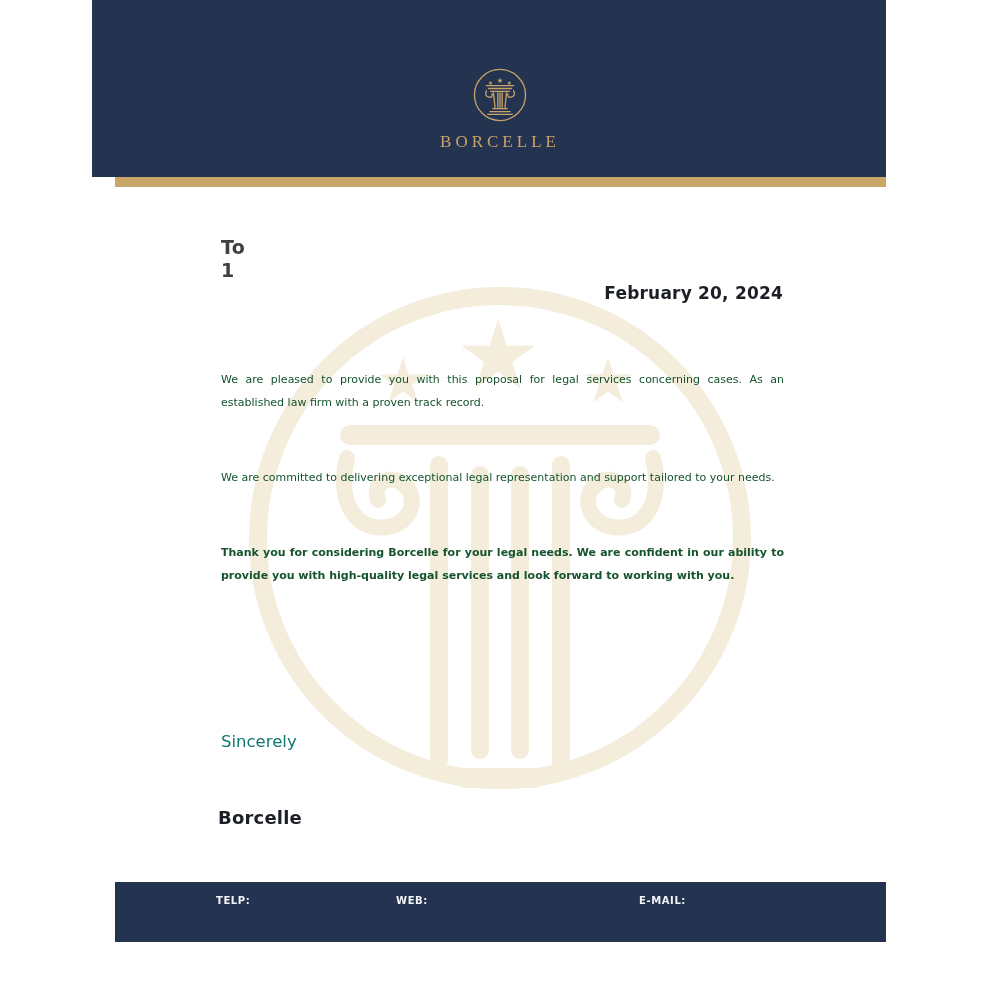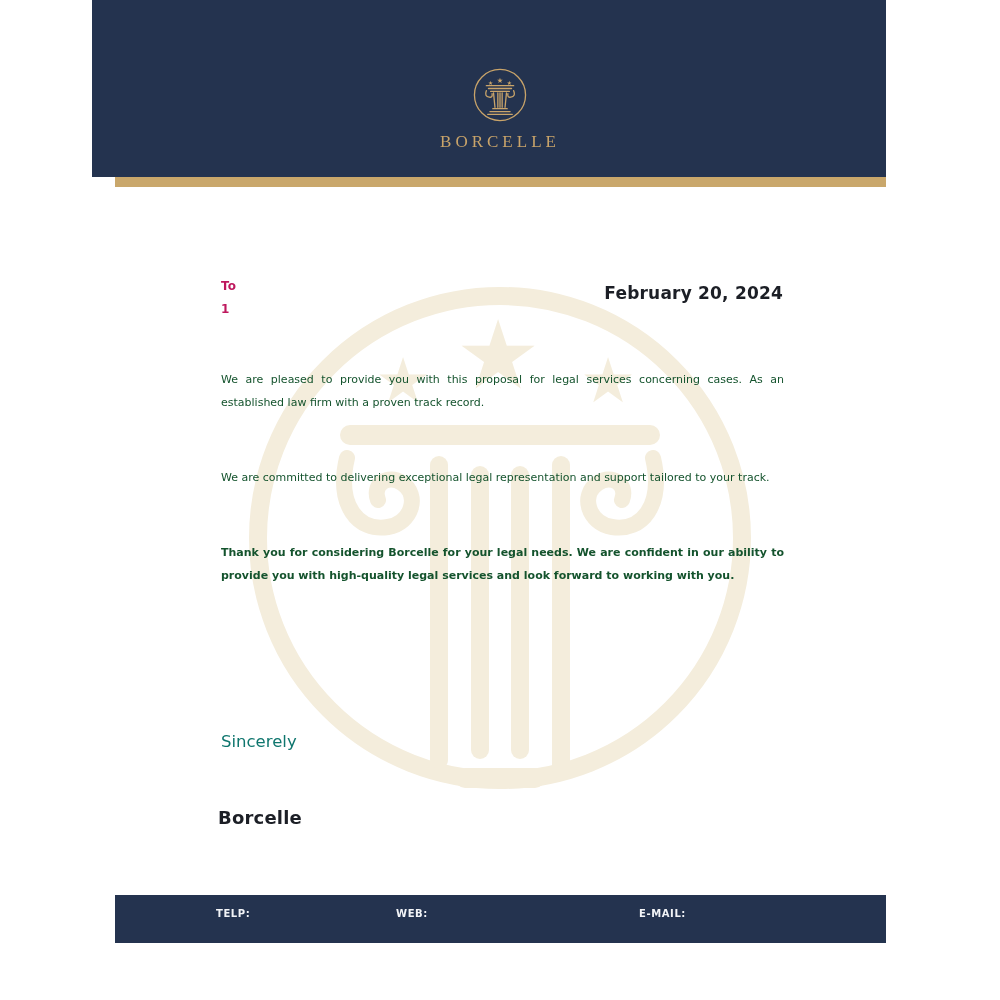--- a/index.html
+++ b/index.html
@@ -18,36 +18,36 @@
     font-size:17px; letter-spacing:4px; color:#c9a46a; font-weight:400;
   }
 
   
   .watermark { position:absolute; left:240px; top:280px; width:520px; height:520px; z-index:0; }
 
   
   .letter { position:absolute; left:0; top:0; width:1000px; height:1000px; z-index:1; }
   .to-block {
     position:absolute; left:221px; top:236px; width:562px;
-    font-size:12px; font-weight:bold; color:#be185d; line-height:23px; letter-spacing:0.2px;margin-top:39px;
+    font-size:19px; font-weight:bold; color:#404040; line-height:23px; letter-spacing:0.2px;
   }
   .date-line {
     position:absolute; left:221px; top:282px; width:562px; text-align:right;
     font-size:17px; font-weight:bold; color:#1c1f26; line-height:23px; letter-spacing:0.2px;
   }
   .para {
     position:absolute; left:221px; width:563px; text-align:justify;
     font-size:11px; color:#14532d; line-height:23px;
   }
   .p1 { top:357px; } .p2 { top:455px; } .p3 { top:530px;font-weight:bold; } .p4 { top:628px; }
   .closing   { position:absolute; left:221px; top:730px; font-size:16.5px; color:#0f766e; line-height:23px; }
   .signature { position:absolute; left:218px; top:806px; font-size:18px; font-weight:bold; color:#1c1f26; line-height:24px; letter-spacing:0.2px; }
 
   
-  .footer-band { position:absolute; left:115px; top:882px; width:771px; height:48px; background:#24334f; z-index:2;margin-top:13px; }
+  .footer-band { position:absolute; left:115px; top:882px; width:771px; height:60px; background:#24334f; z-index:2; }
   .footer-label {
     position:absolute; top:13px; font-size:10px; font-weight:bold;
     letter-spacing:0.6px; color:#f2f4f7;
   }
   .fl-telp  { left:101px; }
   .fl-web   { left:281px; }
   .fl-email { left:524px; }
 </style>
 </head>
 <body>
@@ -106,21 +106,21 @@
 
   <div class="letter">
     <div class="to-block">
       <div>To</div>
       <div>1</div>
     </div>
 
     <div class="date-line">February 20, 2024</div>
 
     <p class="para p1">We are pleased to provide you with this proposal for legal services concerning cases. As an established law firm with a proven track record.</p>
-    <p class="para p2">We are committed to delivering exceptional legal representation and support tailored to your track.</p>
+    <p class="para p2">We are committed to delivering exceptional legal representation and support tailored to your needs.</p>
     <p class="para p3">Thank you for considering Borcelle for your legal needs. We are confident in our ability to provide you with high-quality legal services and look forward to working with you.</p>
 
     <div class="closing">Sincerely</div>
     <div class="signature">Borcelle</div>
   </div>
 
   <div class="footer-band">
     <span class="footer-label fl-telp">TELP:</span>
     <span class="footer-label fl-web">WEB:</span>
     <span class="footer-label fl-email">E-MAIL:</span>

